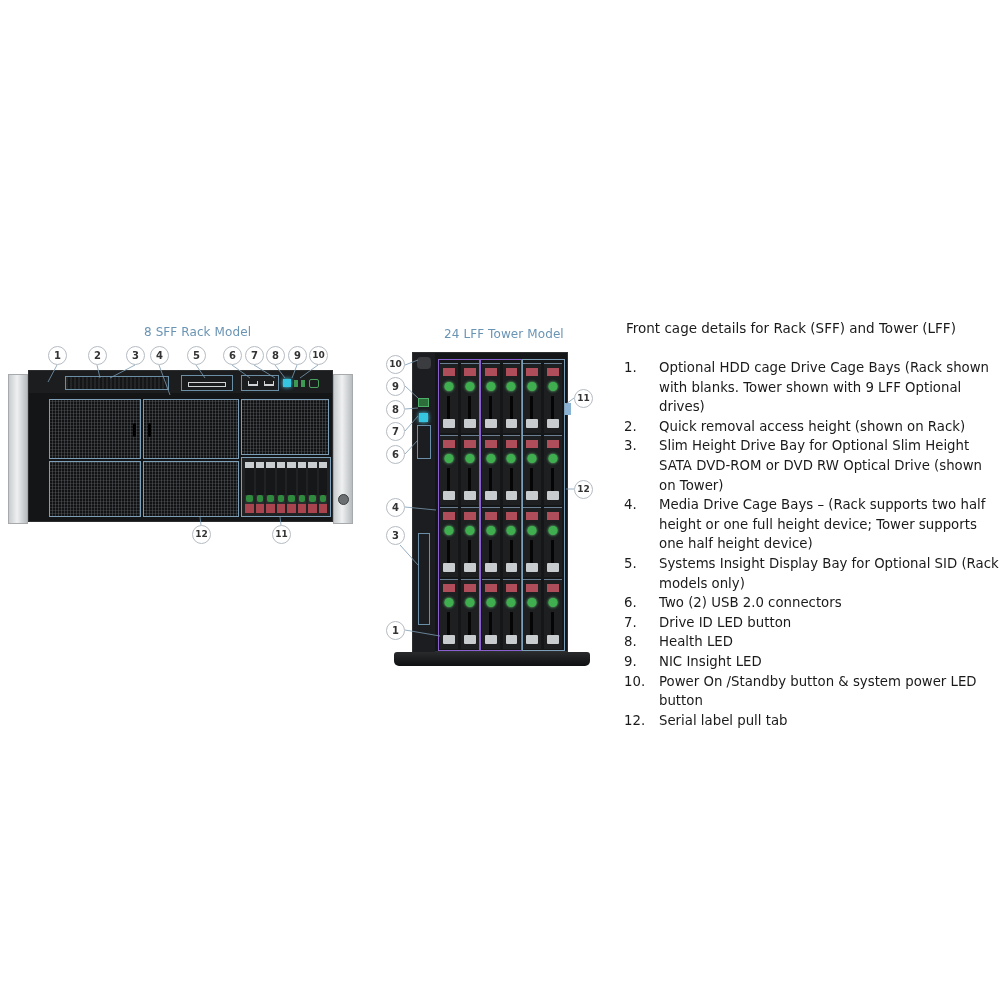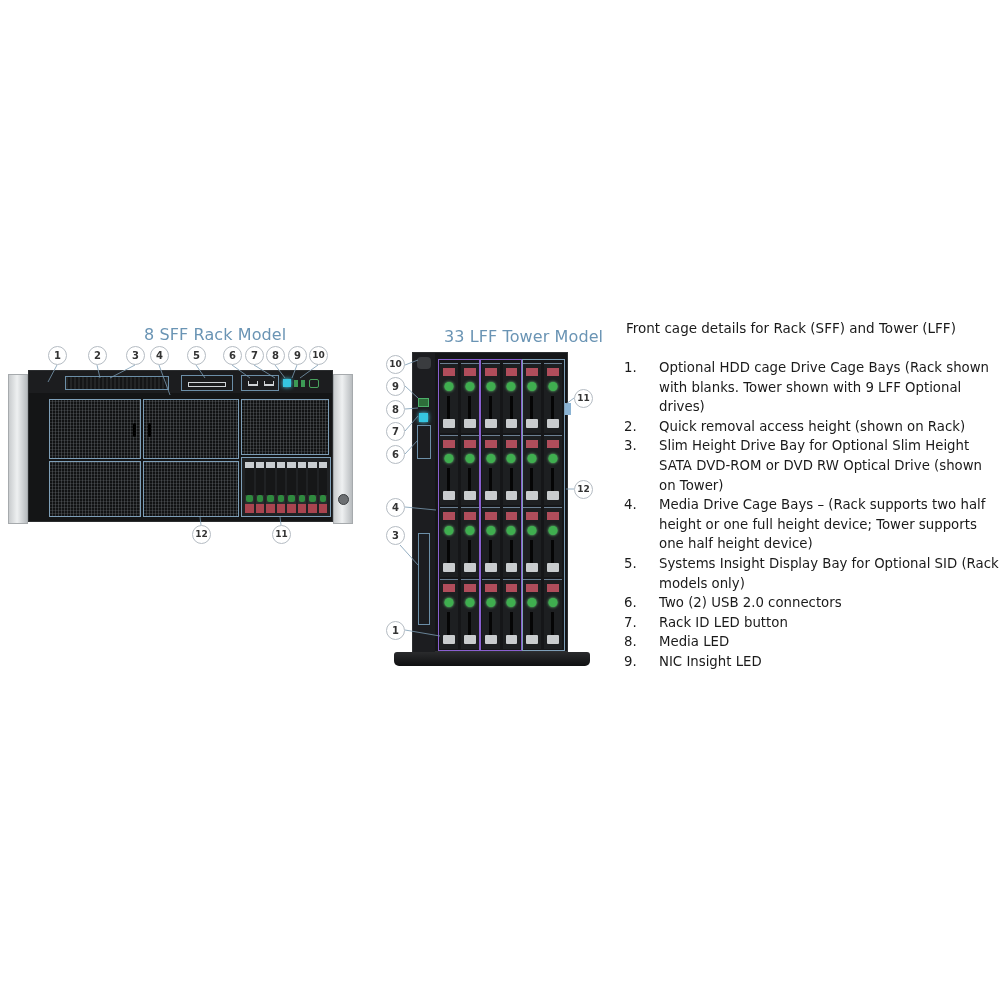--- a/index.html
+++ b/index.html
@@ -1,19 +1,19 @@
 <!DOCTYPE html>
 <html><head>
 <meta charset="utf-8">
 <style>
   * { box-sizing: border-box; margin: 0; padding: 0; }
   html, body { width: 1000px; height: 1000px; background: #ffffff; overflow: hidden; }
   body { position: relative; font-family: "DejaVu Sans", sans-serif; color: #1a1a1a; }
 
-  .model-title { position: absolute; font-size: 16px; color: #6a94b4; letter-spacing: 0.1px; }
+  .model-title { position: absolute; font-size: 12px; color: #6a94b4; letter-spacing: 0.1px; }
 
   .callout {
     position: absolute; width: 19px; height: 19px; border-radius: 50%;
     border: 1.2px solid #b5bcc3; background: #fff;
     font-size: 10px; color: #333; display: flex; align-items: center; justify-content: center;
     font-weight: bold; line-height: 1;
   }
   .callout.wide { font-size: 9px; }
 
   
@@ -179,21 +179,21 @@
           <div class="grn"></div>
           <div class="red"></div>
         </div>
     </div>
   </div>
   <div class="rack-ear right">
       <div class="logo"></div>
     </div>
 </div>
 
-<div class="model-title" style="left:444px; top:327px;">33 LFF Tower Model</div>
+<div class="model-title" style="left:444px; top:327px;">24 LFF Tower Model</div>
 
 <div class="callout wide" style="left:386px; top:355px;">10</div>
 <div class="callout" style="left:386px; top:377px;">9</div>
 <div class="callout" style="left:386px; top:400px;">8</div>
 <div class="callout" style="left:386px; top:422px;">7</div>
 <div class="callout" style="left:386px; top:445px;">6</div>
 <div class="callout" style="left:386px; top:498px;">4</div>
 <div class="callout" style="left:386px; top:526px;">3</div>
 <div class="callout" style="left:386px; top:621px;">1</div>
 <div class="callout wide" style="left:574px; top:389px;">11</div>
@@ -411,23 +411,31 @@
   <div class="desc-item">
       <span class="desc-num">5.</span>
       <span class="desc-text">Systems Insight Display Bay for Optional SID (Rack models only)</span>
     </div>
   <div class="desc-item">
       <span class="desc-num">6.</span>
       <span class="desc-text">Two (2) USB 2.0 connectors</span>
     </div>
   <div class="desc-item">
       <span class="desc-num">7.</span>
-      <span class="desc-text">Rack ID LED button</span>
+      <span class="desc-text">Drive ID LED button</span>
     </div>
   <div class="desc-item">
       <span class="desc-num">8.</span>
-      <span class="desc-text">Media LED</span>
+      <span class="desc-text">Health LED</span>
     </div>
   <div class="desc-item">
       <span class="desc-num">9.</span>
       <span class="desc-text">NIC Insight LED</span>
     </div>
+  <div class="desc-item">
+      <span class="desc-num">10.</span>
+      <span class="desc-text">Power On /Standby button &amp; system power LED button</span>
+    </div>
+  <div class="desc-item">
+      <span class="desc-num">12.</span>
+      <span class="desc-text">Serial label pull tab</span>
+    </div>
 </div>
 
 </body></html>

